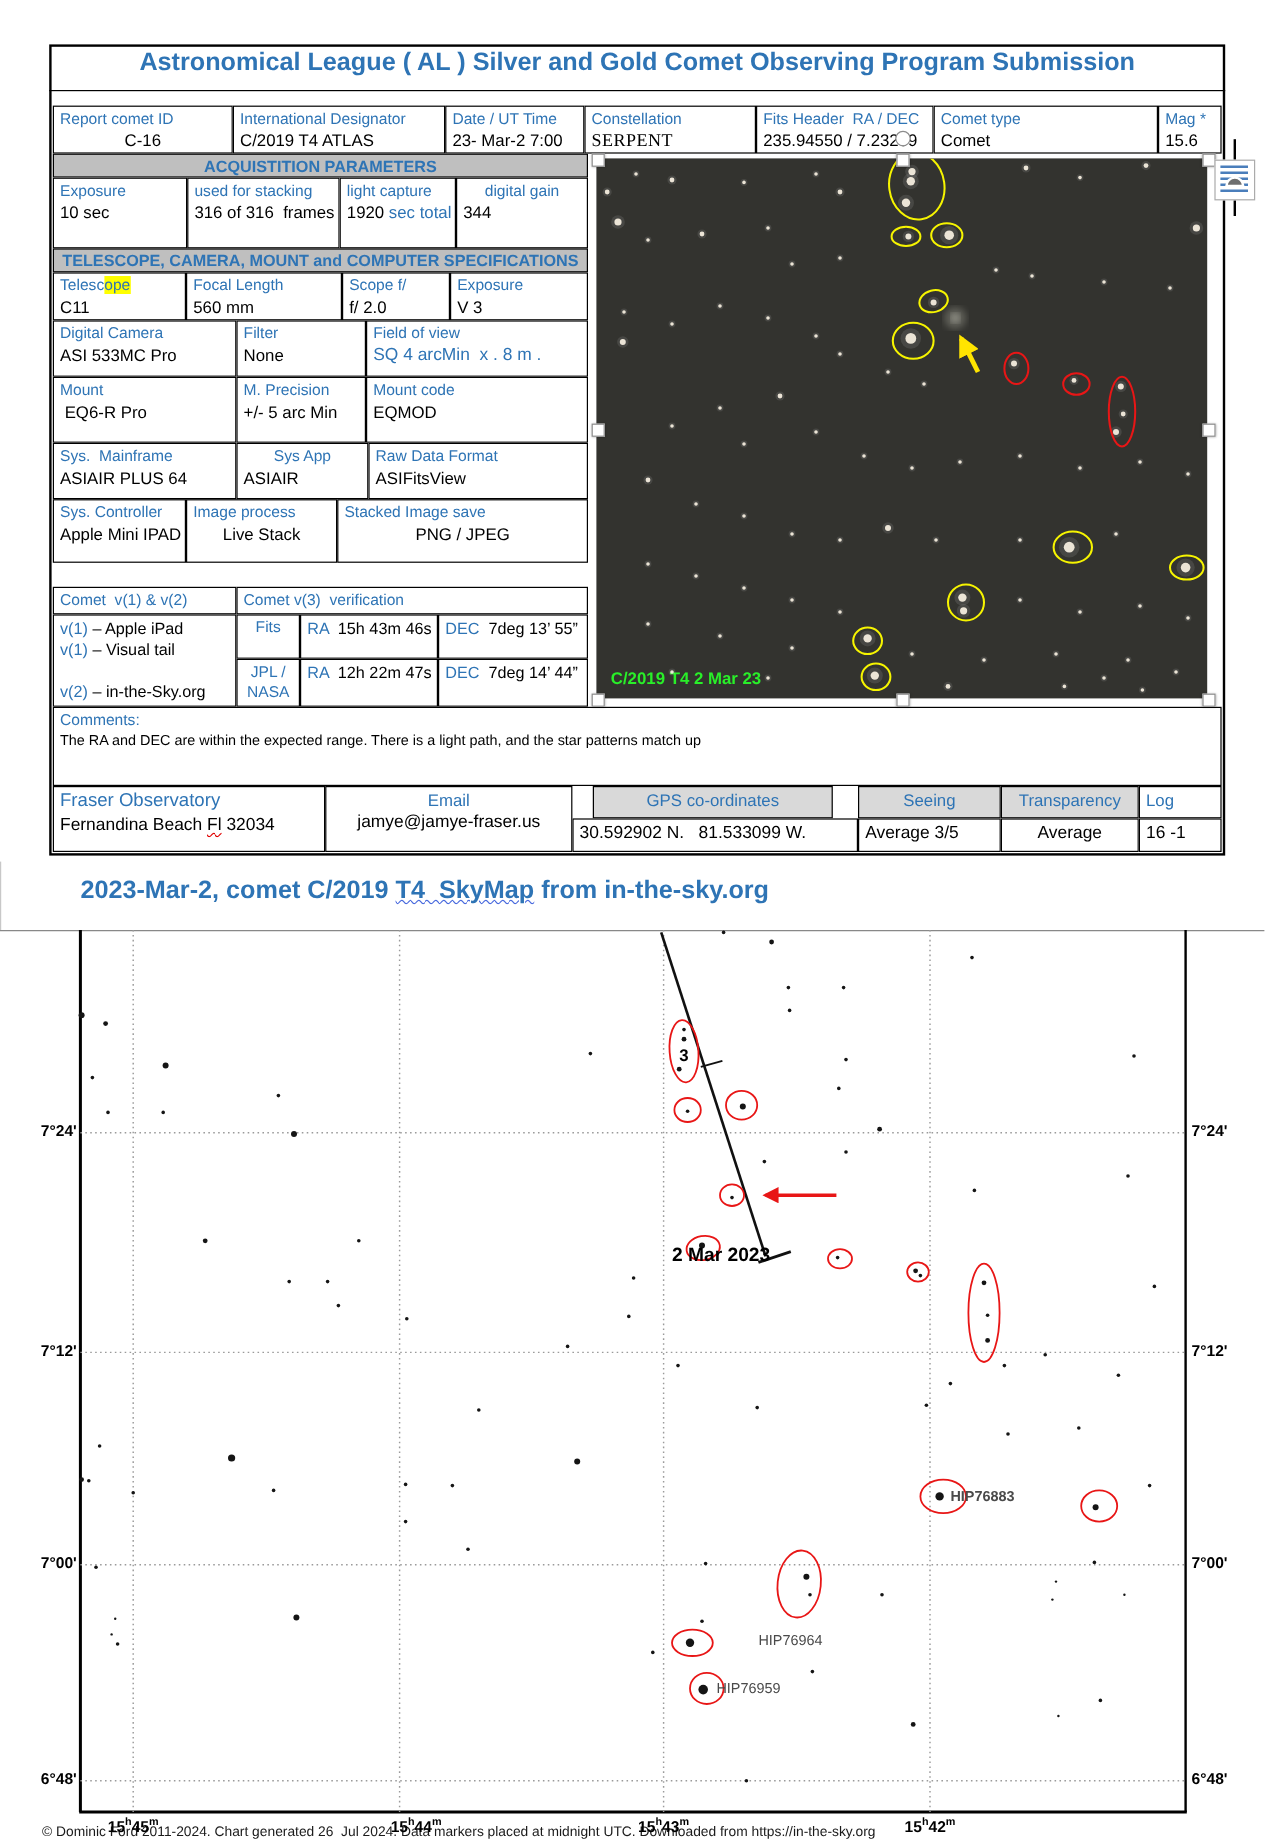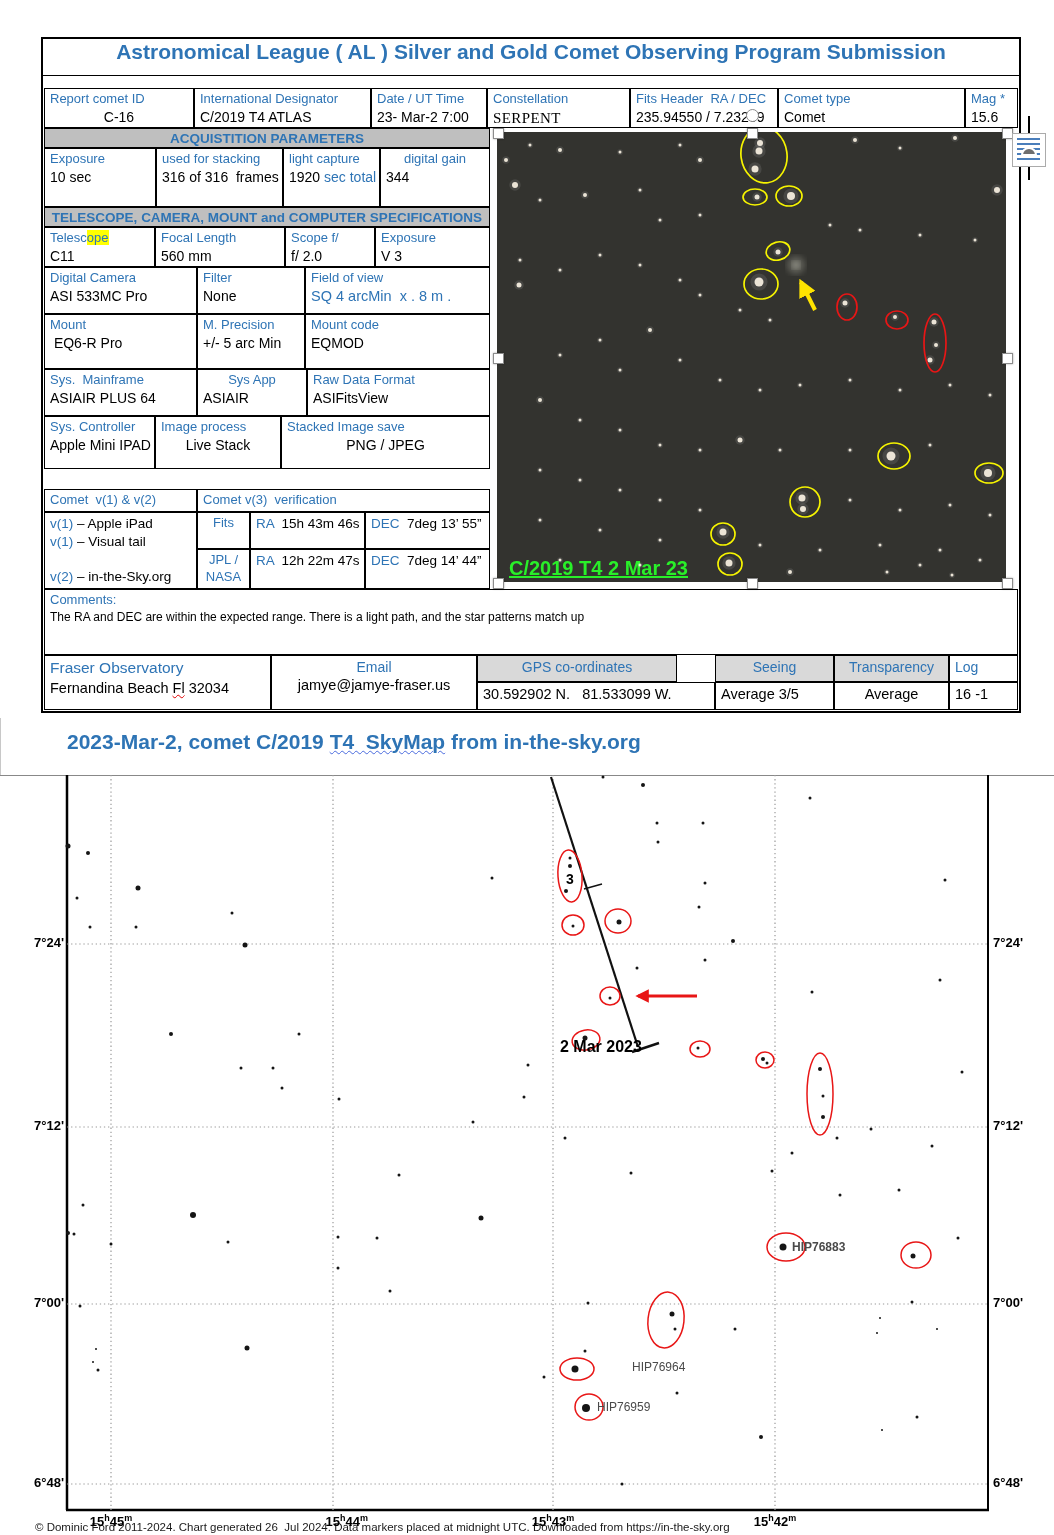--- a/index.html
+++ b/index.html
@@ -17,21 +17,21 @@
   .wavyblue{text-decoration:underline wavy #4a6bde;text-decoration-thickness:1px}
   .handle{position:absolute;width:9px;height:9px;background:#fff;border:1px solid #8c8c8c;box-shadow:0 0 2px rgba(0,0,0,.35);z-index:6}
   .rot{position:absolute;width:11px;height:11px;border-radius:50%;background:#fff;border:1px solid #8c8c8c;z-index:6}
   .mlab{position:absolute;font-size:13px;font-weight:bold;color:#000;white-space:pre}
   .hip{position:absolute;font-size:12px;color:#4a4a4a;white-space:pre}
   sup{font-size:9px}
   #form-box{position:absolute;left:41px;top:37px;width:980px;height:676px;border:2px solid #000;box-sizing:border-box;background:#fff}
   #form-title{position:absolute;left:41px;top:40px;width:980px;height:35px;text-align:center;font-size:21px;font-weight:bold;color:#2e74b5}
   .line{position:absolute;background:#000}
   #photo{position:absolute;left:497px;top:132px;width:509px;height:450px;background:#33332f;overflow:hidden;z-index:2}
-  #photo-label{position:absolute;left:12px;top:425px;color:#29ef29;font-size:20px;font-weight:bold;text-decoration:underline;white-space:pre}
+  #photo-label{position:absolute;left:12px;top:425px;color:#29ef29;font-size:14px;font-weight:bold;white-space:pre}
   #map-title{position:absolute;left:0;top:718px;width:1054px;height:57px;background:#fff;border-left:1px solid #c8c8c8}
   #map-title-text{position:absolute;left:66px;top:12px;font-size:21px;font-weight:bold;color:#2e74b5;white-space:pre}
   #map-svg-holder{position:absolute;left:0;top:775px;width:1054px;height:760px}
   #map-labels{position:absolute;left:0;top:775px;width:1054px;height:760px;pointer-events:none}
   #map-caption{position:absolute;left:35px;top:746px;width:1010px;font-size:11.5px;color:#1a1a1a;white-space:pre;overflow:hidden}
   #layout-icon{position:absolute;left:1012px;top:133px;width:34px;height:34px;background:#fff;border:1.5px solid #ababab;box-sizing:border-box;z-index:7}
   .vline-thin{position:absolute;background:#000;width:2px;z-index:5}
   .flexcol{display:flex;flex-direction:column;height:100%;box-sizing:border-box}
 </style>
 </head>
@@ -196,21 +196,21 @@
   </div>
 
   <div class="cell" style="left:44px;top:655px;width:227px;height:55px">
     <div class="cv b blue" style="font-size:15.5px">Fraser Observatory</div>
     <div class="cv" style="font-size:14.5px"><span>Fernandina Beach </span><span class="wavyred">Fl</span><span> 32034</span></div>
   </div>
   <div class="cell" style="left:271px;top:655px;width:206px;height:55px">
     <div class="cl tc" style="font-size:14px">Email</div>
     <div class="cv tc" style="font-size:14.5px">jamye@jamye-fraser.us</div>
   </div>
-  <div class="cell ghead" style="left:477px;top:655px;width:200px;height:27px">
+  <div class="cell ghead" style="left:494px;top:655px;width:200px;height:27px">
     <div class="cl tc" style="font-size:14px">GPS co-ordinates</div>
   </div>
   <div class="cell" style="left:477px;top:682px;width:238px;height:28px">
     <div class="cv" style="font-size:14.5px">30.592902 N.   81.533099 W.</div>
   </div>
   <div class="cell ghead" style="left:715px;top:655px;width:119px;height:27px">
     <div class="cl tc" style="font-size:14px">Seeing</div>
   </div>
   <div class="cell" style="left:715px;top:682px;width:119px;height:28px">
     <div class="cv" style="font-size:14.5px">Average 3/5</div>

